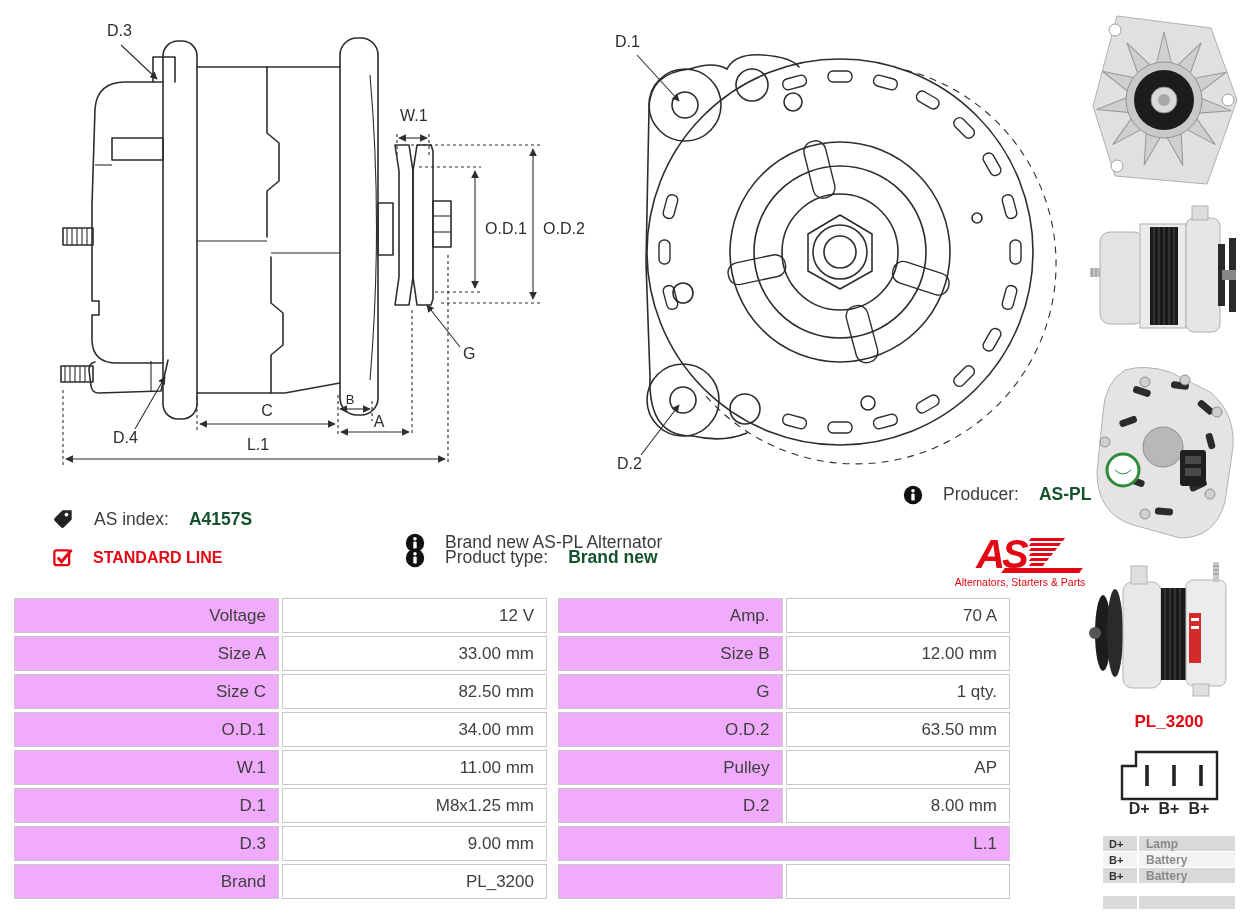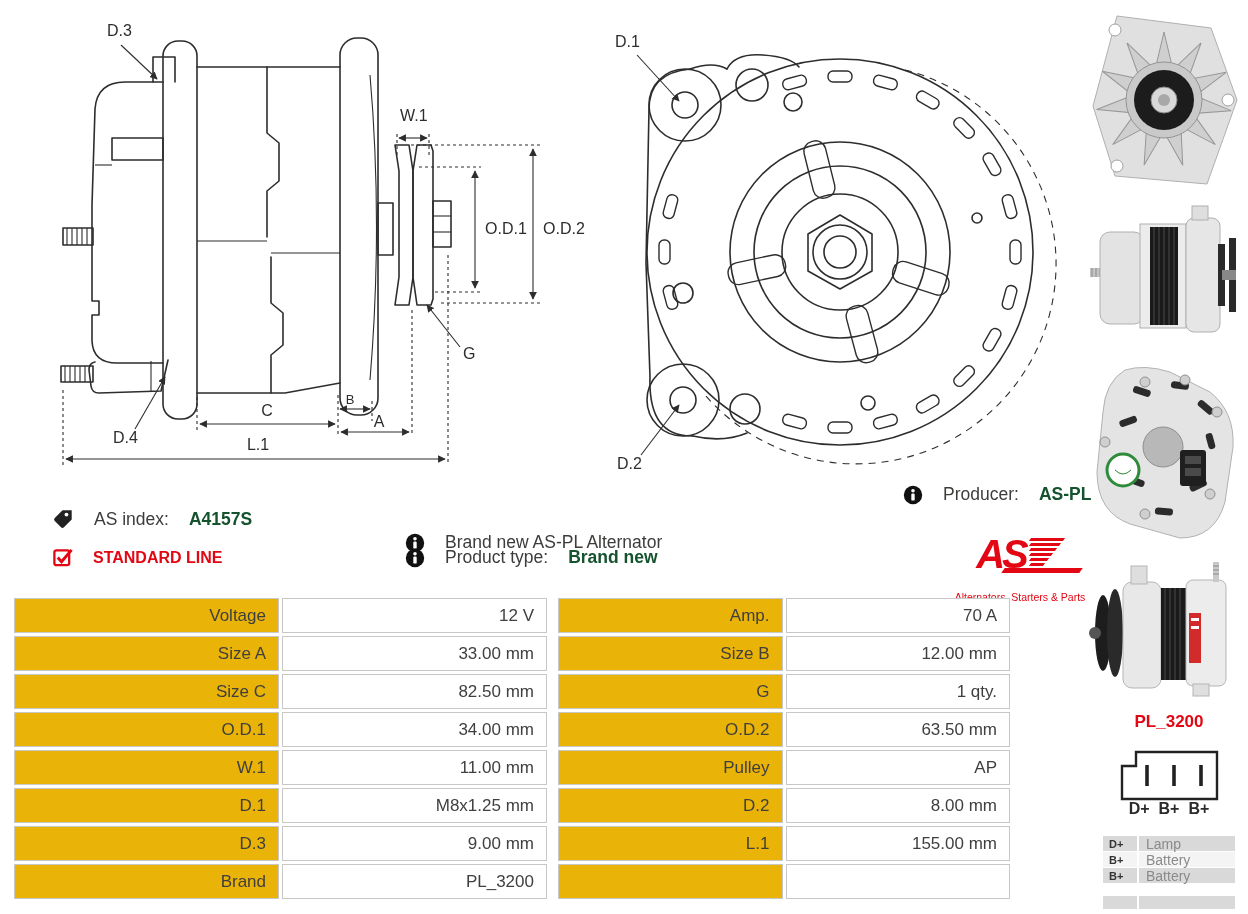--- a/index.html
+++ b/index.html
@@ -15,37 +15,37 @@
   .meta{display:flex;align-items:center;gap:20px;font-size:17.5px;color:#3c3c3b;white-space:nowrap;}
   .meta b{color:#14532d;}
   .standard{color:#e30613;font-weight:bold;font-size:16px;}
   
   .as-logo{width:150px;text-align:center;}
   .logo-row{display:flex;align-items:flex-end;justify-content:center;height:40px;}
   .as-word{font-size:40px;line-height:36px;font-weight:bold;font-style:italic;color:#e30613;letter-spacing:-3px;}
   .stripes{display:flex;flex-direction:column;justify-content:flex-end;margin-left:4px;margin-bottom:6px;}
   .stripes div{height:3px;background:#e30613;margin-top:2px;transform:skewX(-35deg);}
   .underbar{height:5px;background:#e30613;width:78px;margin:-4px 0 0 58px;transform:skewX(-35deg);}
-  .as-tagline{font-size:10.5px;color:#e30613;margin-top:18px;white-space:nowrap;}
+  .as-tagline{font-size:10.5px;color:#e30613;margin-top:3px;white-space:nowrap;}
   
   .spec-col{position:absolute;top:598px;display:flex;flex-direction:column;gap:3px;}
   .spec-col.left{left:14px;width:533px;}
   .spec-col.right{left:558px;width:452px;}
   .spec-row{display:flex;gap:3px;height:35px;}
   .cell{flex:1;border:1px solid #c8c8c8;background:#fff;display:flex;align-items:center;
         justify-content:flex-end;font-size:17px;color:#3f3f3f;padding-right:12px;}
-  .cell.label{background:#eab308;}
+  .cell.label{background:#f0abfc;}
   
   .pl-name{width:132px;text-align:center;color:#e30613;font-weight:bold;font-size:17px;}
   .pin-labels{width:132px;display:flex;justify-content:center;gap:9px;font-weight:bold;
               font-size:16px;color:#2b2b2b;}
   .legend{display:flex;flex-direction:column;gap:1px;width:132px;}
   .lg-row{display:flex;gap:2px;height:15px;}
   .lg-term{width:34px;font-size:11px;font-weight:bold;color:#333;display:flex;align-items:center;padding-left:6px;box-sizing:border-box;}
-  .lg-func{flex:1;font-size:14px;color:#8a8a8a;display:flex;align-items:center;padding-left:7px;box-sizing:border-box;}
+  .lg-func{flex:1;font-size:12px;color:#8a8a8a;display:flex;align-items:center;padding-left:7px;box-sizing:border-box;font-weight:bold;}
   .lg-row.odd .lg-term,.lg-row.odd .lg-func{background:#d9d9d9;}
   .lg-row.even .lg-term,.lg-row.even .lg-func{background:#f4f4f4;}
   .lg-row.empty{margin-top:12px;height:13px;}
   .lg-row.empty .lg-term,.lg-row.empty .lg-func{background:#d9d9d9;}
 </style>
 </head>
 <body>
 
 <div class="page">
 
@@ -401,21 +401,20 @@
     <div class="spec-row">
         <div class="cell label">Pulley</div>
         <div class="cell value">AP</div>
       </div>
     <div class="spec-row">
         <div class="cell label">D.2</div>
         <div class="cell value">8.00 mm</div>
       </div>
     <div class="spec-row">
         <div class="cell label">L.1</div>
-        <div class="cell value">155.00 mm</div>
       </div>
     <div class="spec-row">
         <div class="cell label"></div>
         <div class="cell value"></div>
       </div>
   </div>
 
   <div class="abs pl-name" style="left:1103px;top:712px;">PL_3200</div>
 
   <svg class="abs" style="left:1120px;top:748px;" width="100" height="54" viewBox="0 0 100 54">

